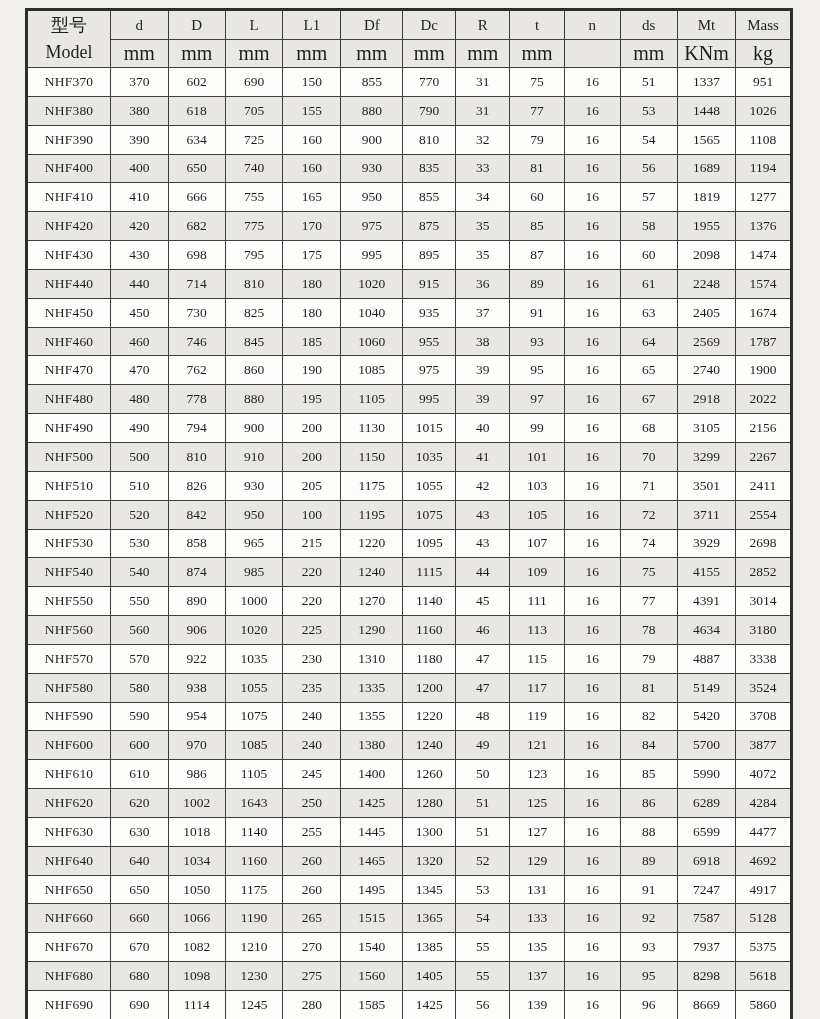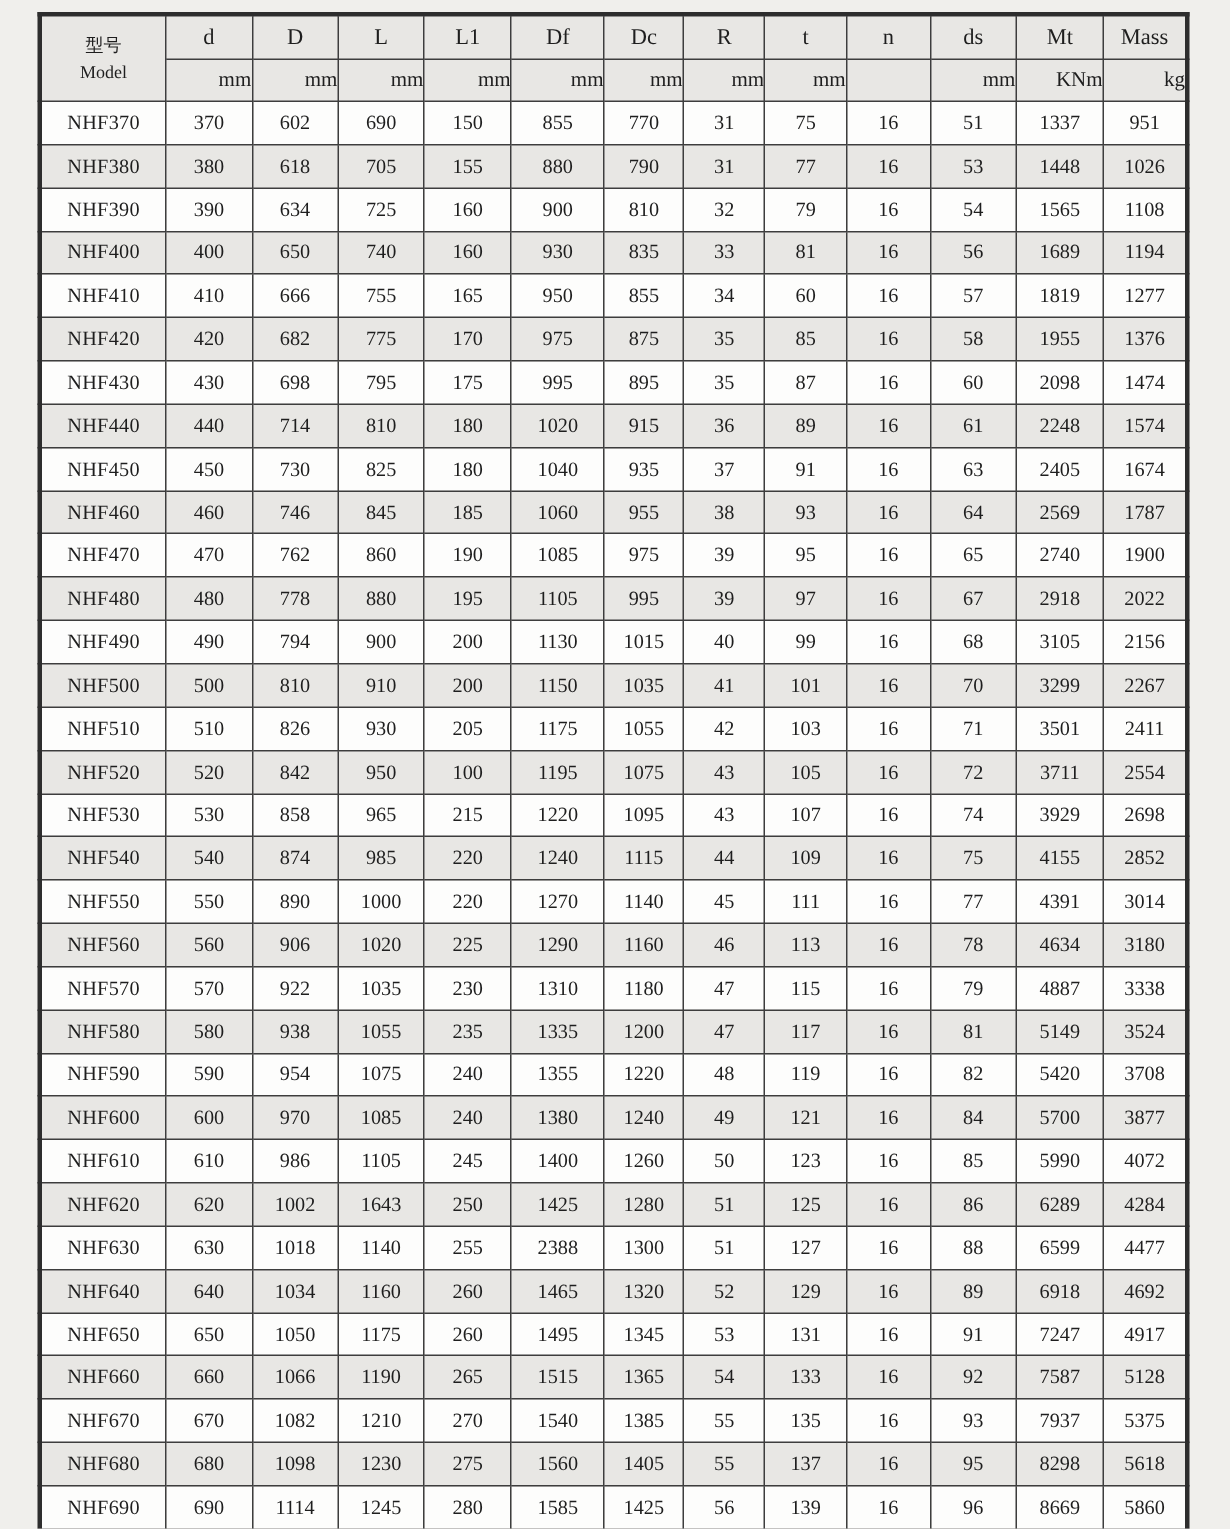--- a/index.html
+++ b/index.html
@@ -32,31 +32,30 @@
     font-weight: normal;
     color: var(--text, #1e1e1e);
     padding: 0;
     overflow: hidden;
     white-space: nowrap;
   }
   .spec-table thead th {
     background: var(--stripe, #e8e7e4);
   }
   th.model-header {
-    font-size: 12px;
+    font-size: 18px;
     line-height: 1.5;
   }
   th.col-name {
     font-size: 15px;
     height: 28px;
   }
   th.col-unit {
-    font-size: 14px;
+    font-size: 20px;
     height: 27px;
-    text-align: right;
   }
   .spec-table tbody td {
     font-size: 13.5px;
     height: 27.85px;
     background: var(--row-white, #fdfdfc);
   }
   .spec-table tbody tr.row-gray td {
     background: var(--stripe, #e8e7e4);
   }
   .spec-table td.model-cell {
@@ -511,21 +510,21 @@
           <td>86</td>
           <td>6289</td>
           <td>4284</td>
         </tr>
         <tr>
           <td class="model-cell">NHF630</td>
           <td>630</td>
           <td>1018</td>
           <td>1140</td>
           <td>255</td>
-          <td>2388</td>
+          <td>1445</td>
           <td>1300</td>
           <td>51</td>
           <td>127</td>
           <td>16</td>
           <td>88</td>
           <td>6599</td>
           <td>4477</td>
         </tr>
         <tr class="row-gray">
           <td class="model-cell">NHF640</td>

